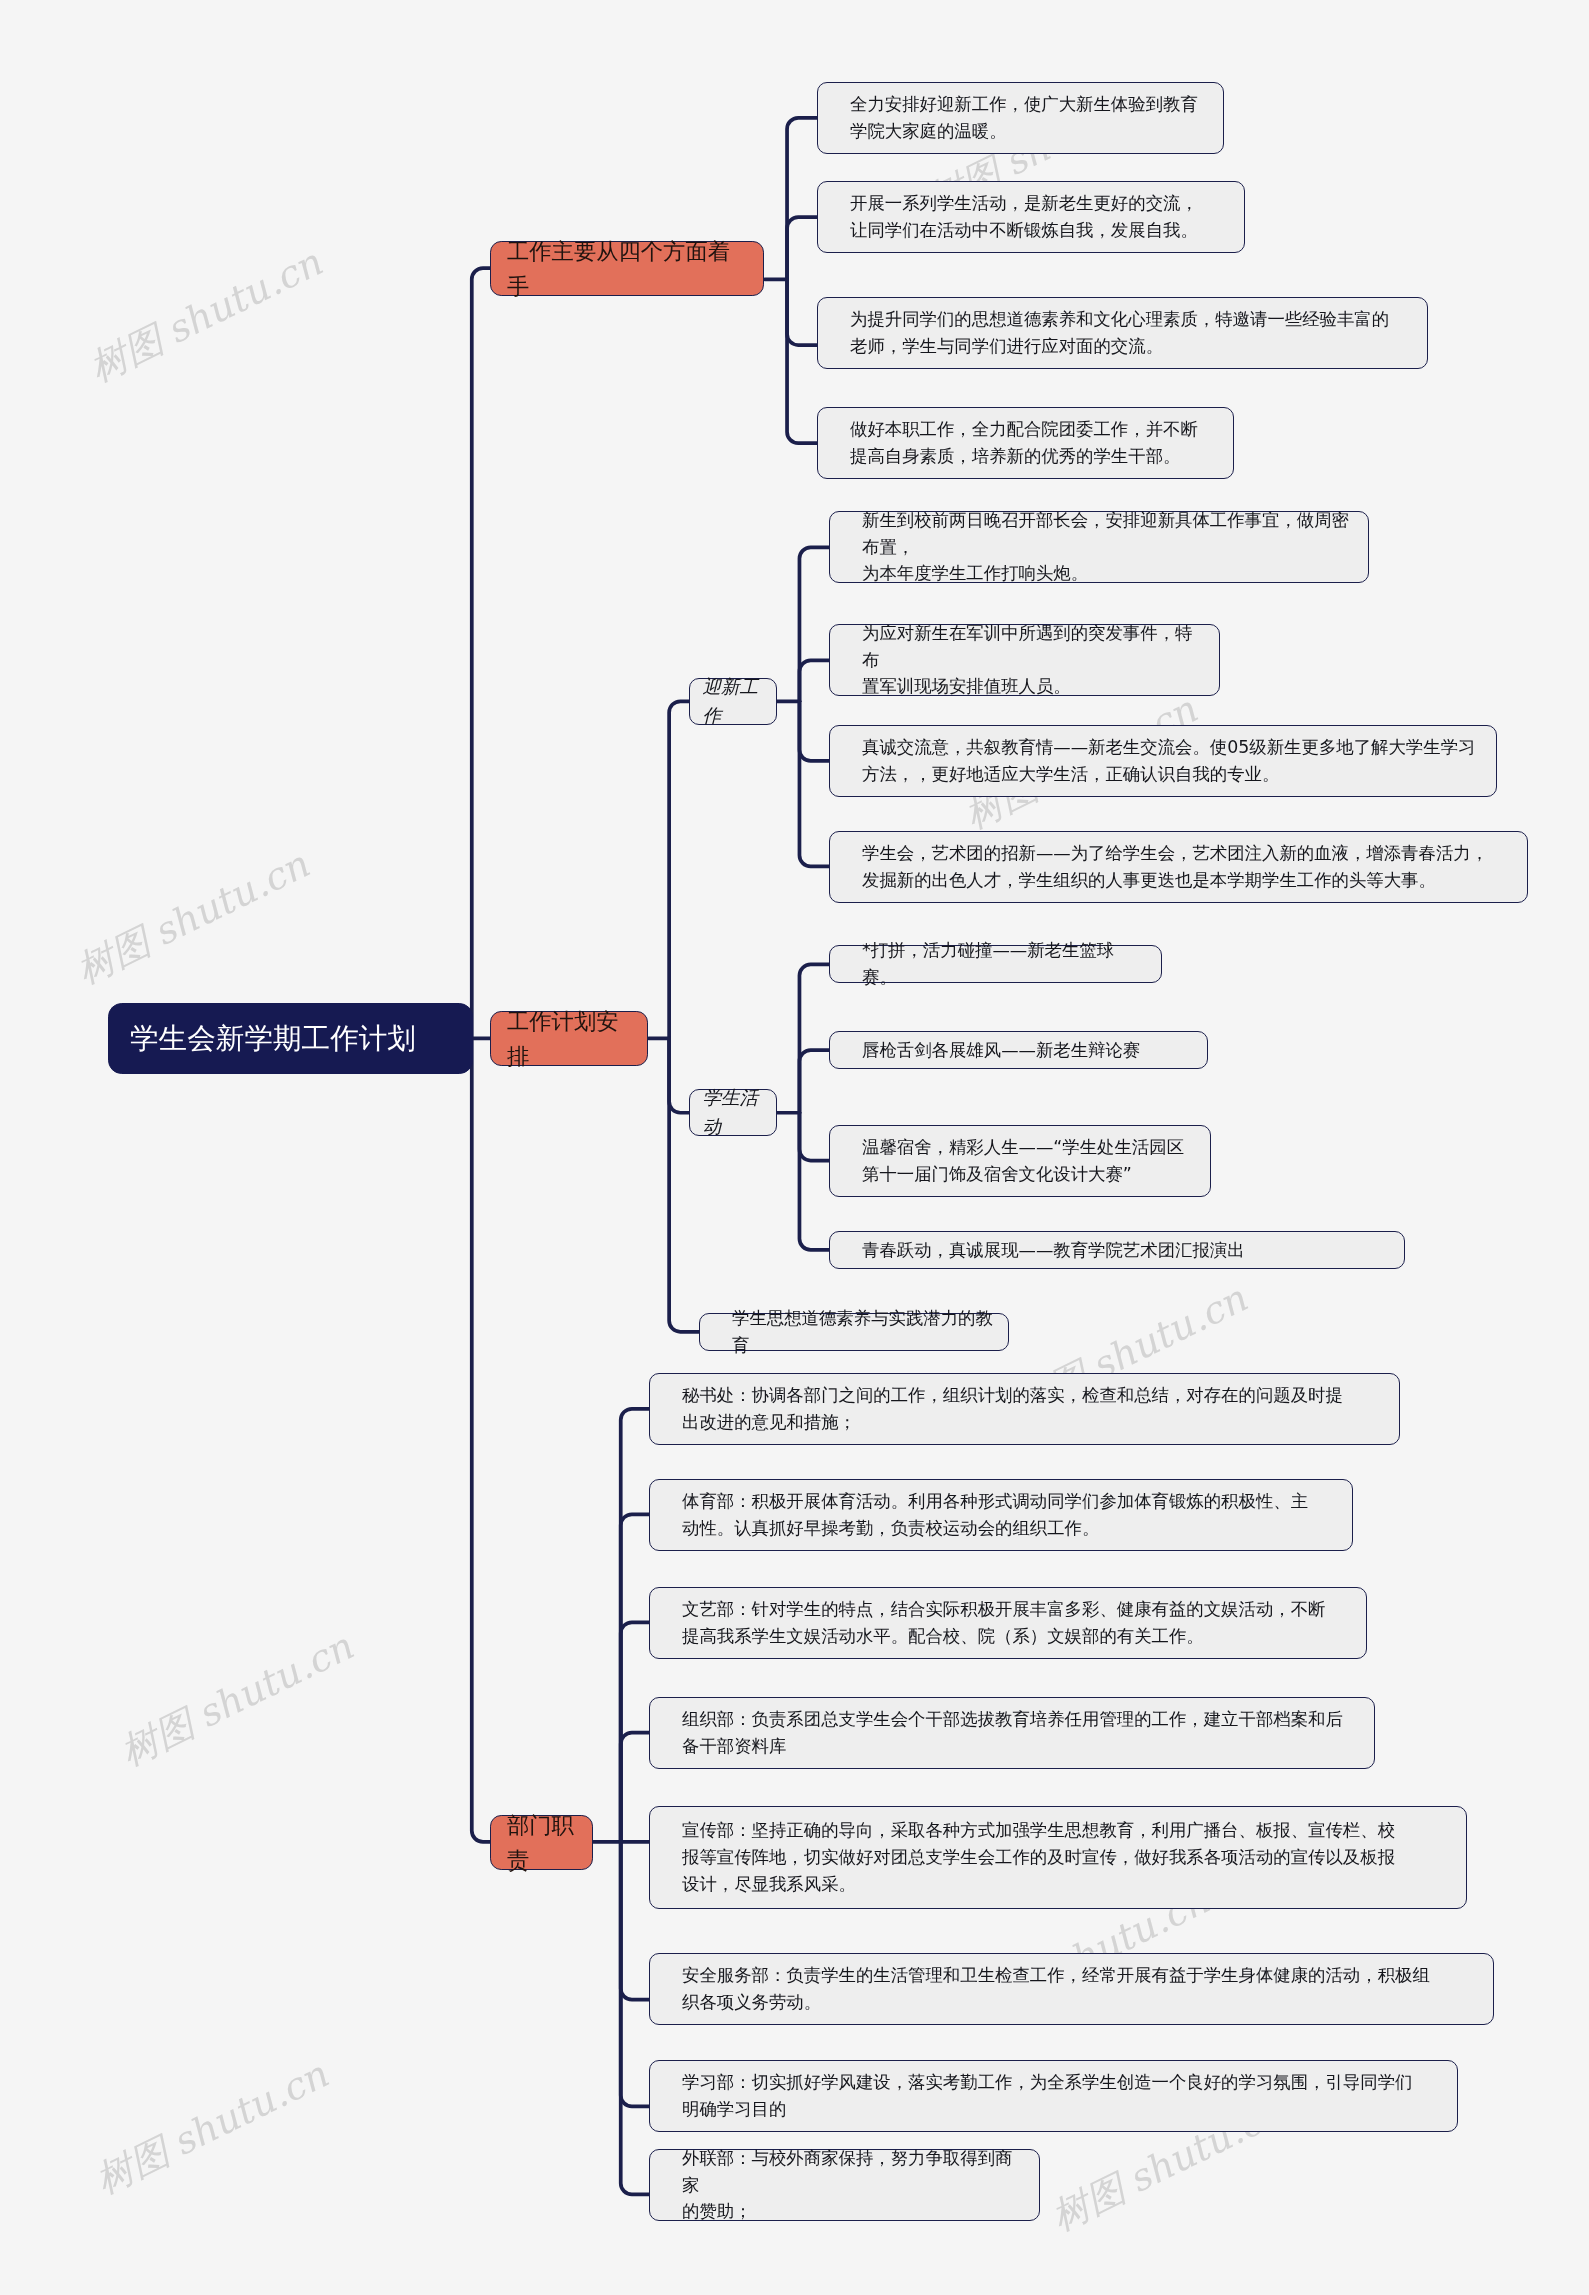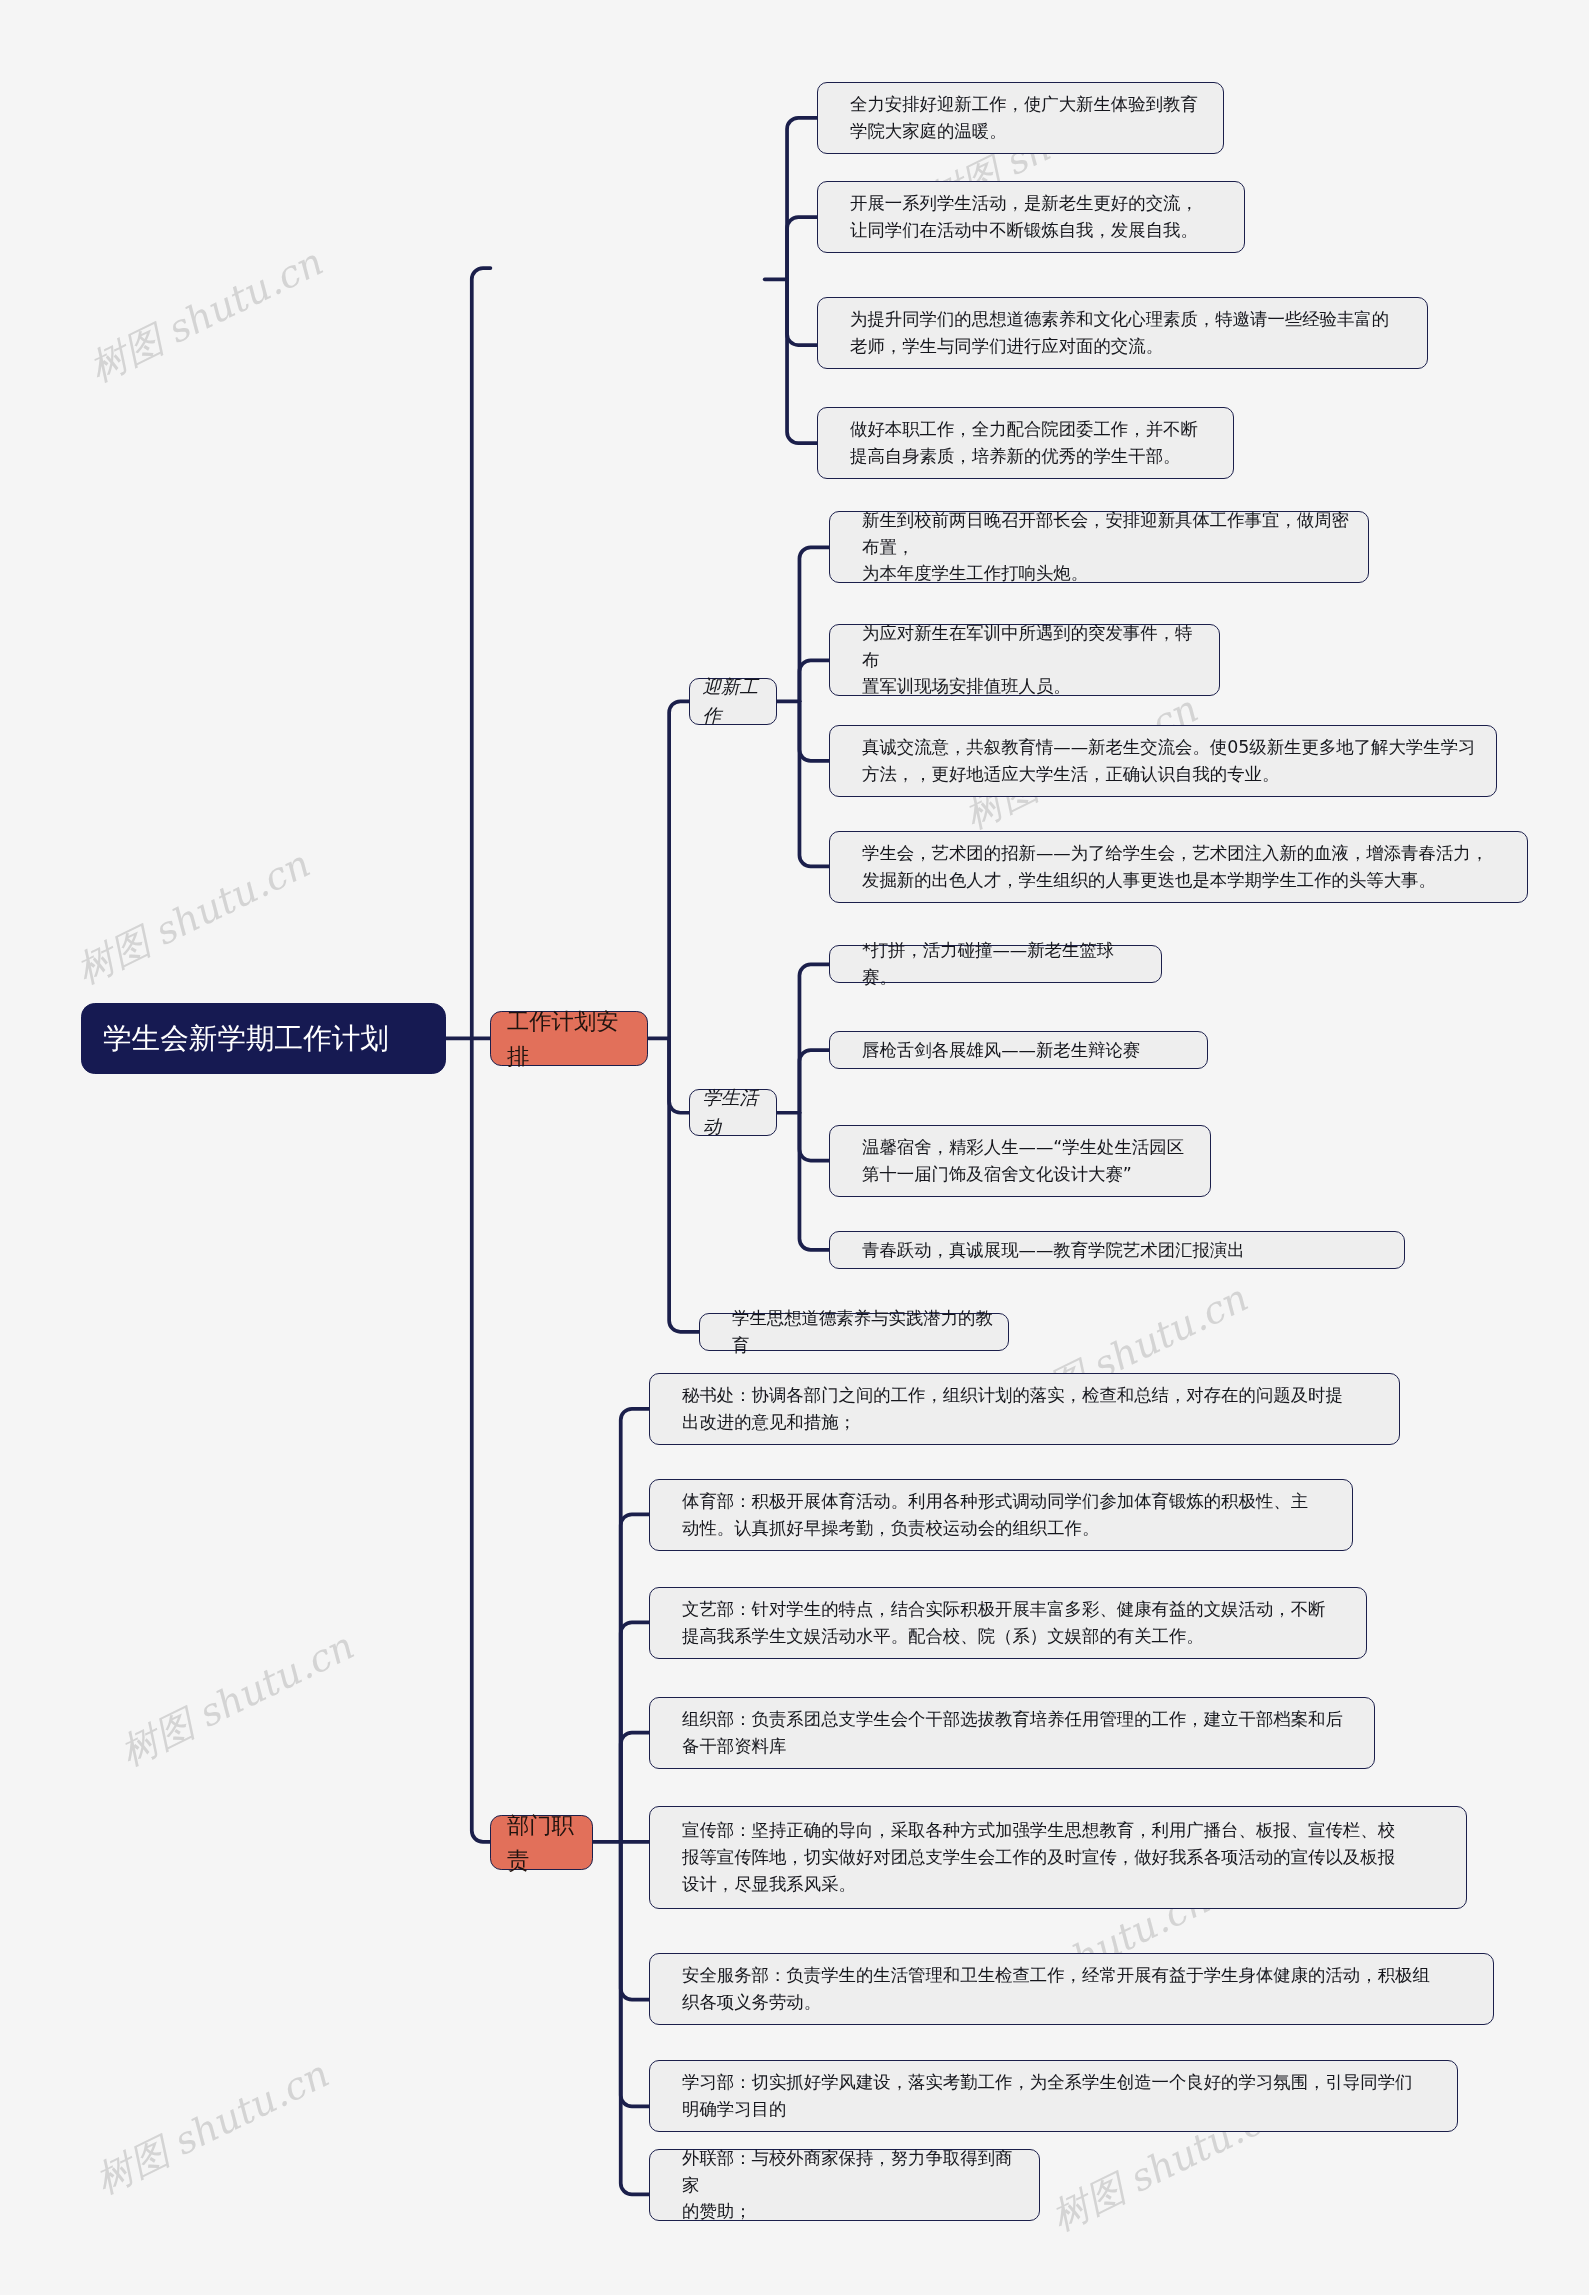--- a/index.html
+++ b/index.html
@@ -19,20 +19,21 @@
     display:flex;align-items:center;
     padding:8.7px 13.7px;
     line-height:1.55;
     color:#15161c;
     white-space:pre-line;
   }
   .root{
     background:#161a52;border-color:#161a52;color:#ffffff;
     font-size:28.6px;border-radius:13.7px;padding:13.7px 21px;
     justify-content:flex-start;
+    margin-left:27px;
   }
   .lvl1{
     background:#e2705a;border-color:#1b1f4b;color:#20130f;
     font-size:22.3px;border-radius:11.2px;padding:10px 16px;
   }
   .lvl2{
     background:#eeeeee;border-color:#1b1f4b;color:#15161c;
     font-size:18.6px;border-radius:10px;padding:7.4px 12.4px;font-style:italic;
   }
   .leaf{
@@ -102,20 +103,21 @@
   <div class="wm" style="left:956px;top:795px">树图 shutu.cn</div>
   <div class="wm" style="left:68px;top:950px">树图 shutu.cn</div>
   <div class="wm" style="left:1006px;top:1384px">树图 shutu.cn</div>
   <div class="wm" style="left:112px;top:1732px">树图 shutu.cn</div>
   <div class="wm" style="left:968px;top:1986px">树图 shutu.cn</div>
   <div class="wm" style="left:87px;top:2160px">树图 shutu.cn</div>
   <div class="wm" style="left:1043px;top:2197px">树图 shutu.cn</div>
 
   <div class="node root" style="left:81px;top:1003px;width:365px;height:71px">学生会新学期工作计划</div>
 
+  <div class="node lvl1" style="left:490px;top:241px;width:274px;height:55px">工作主要从四个方面着手</div>
 
   <div class="node leaf" style="left:817px;top:82px;width:407px;height:72px">全力安排好迎新工作，使广大新生体验到教育
 学院大家庭的温暖。</div>
   <div class="node leaf" style="left:817px;top:181px;width:428px;height:72px">开展一系列学生活动，是新老生更好的交流，
 让同学们在活动中不断锻炼自我，发展自我。</div>
   <div class="node leaf" style="left:817px;top:297px;width:611px;height:72px">为提升同学们的思想道德素养和文化心理素质，特邀请一些经验丰富的
 老师，学生与同学们进行应对面的交流。</div>
   <div class="node leaf" style="left:817px;top:407px;width:417px;height:72px">做好本职工作，全力配合院团委工作，并不断
 提高自身素质，培养新的优秀的学生干部。</div>
 

